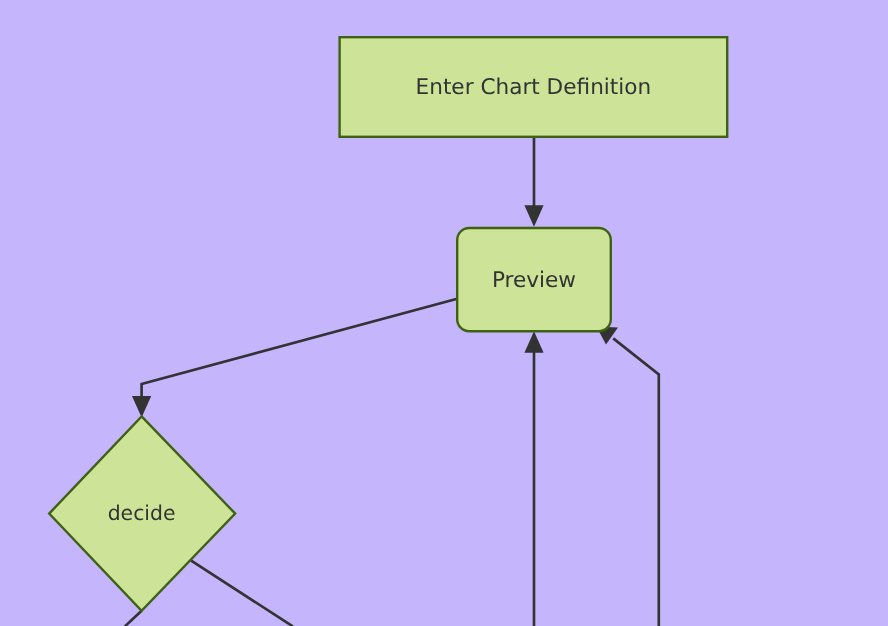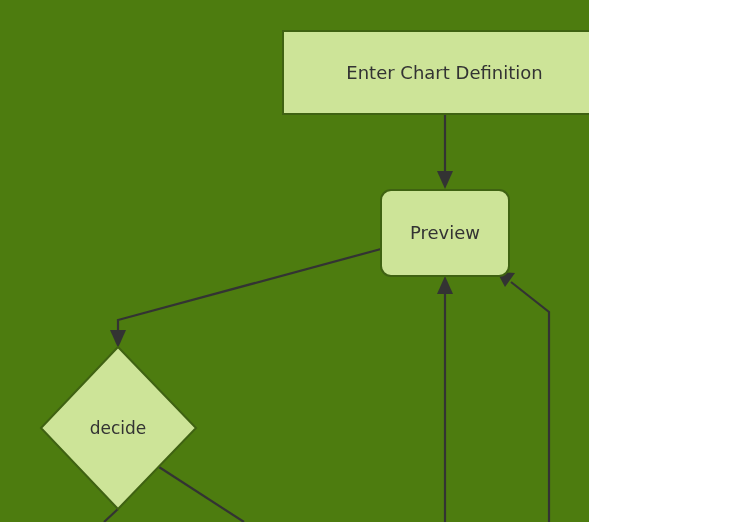--- a/index.html
+++ b/index.html
@@ -5,23 +5,23 @@
   html, body {
     margin: 0;
     padding: 0;
     background: #ffffff;
   }
   body {
     font-family: "DejaVu Sans", "Liberation Sans", sans-serif;
   }
   #canvas {
     position: relative;
-    width: 589px;
+    width: 740px;
     height: 522px;
-    background: #4d7c0f;
+    background: #c4b5fd;
     overflow: hidden;
   }
   #flow-svg {
     position: absolute;
     left: 0;
     top: 0;
     width: 740px;
     height: 522px;
     display: block;
   }

